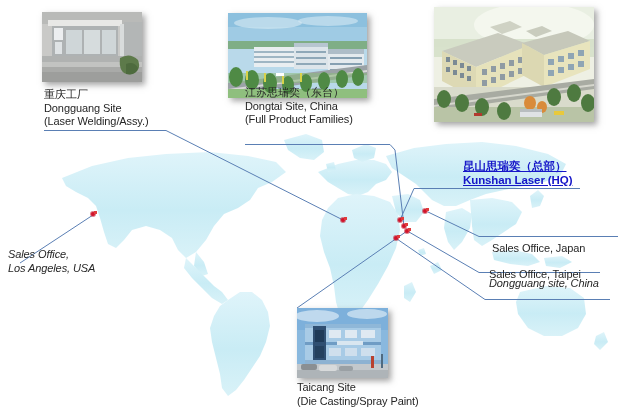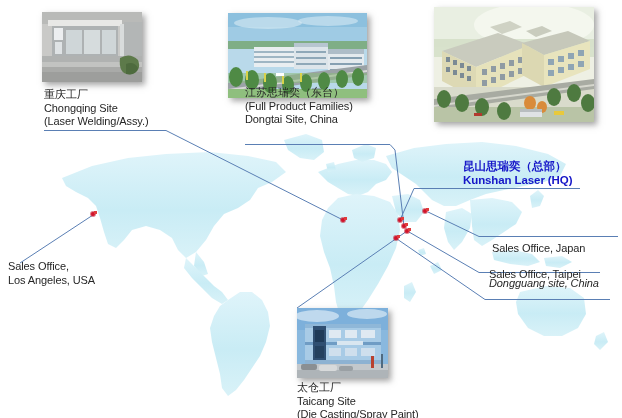--- a/index.html
+++ b/index.html
@@ -349,42 +349,41 @@
       <i></i>
       <b></b>
     </div>
   <div class="pin" style="left:393px;top:235px;">
       <i></i>
       <b></b>
     </div>
 
   <div class="label" style="left:44px;top:88px;">
     <div class="cn">重庆工厂</div>
-    <div>Chongqing Site</div>
+    <div>Dongguang Site</div>
     <div>(Laser Welding/Assy.)</div>
   </div>
 
   <div class="label" style="left:245px;top:86px;">
     <div class="cn">江苏思瑞奕（东台）</div>
+    <div>Dongtai Site, China</div>
     <div>(Full Product Families)</div>
-    <div>Dongtai Site, China</div>
-  </div>
-
-  <div class="label hq" style="left:463px;top:159px;">
+  </div>
+
+  <div class="label hq" style="left:463px;top:159px;text-decoration:underline;">
     <div class="cn">昆山思瑞奕（总部）</div>
     <div>Kunshan Laser (HQ)</div>
   </div>
 
   <div class="label" style="left:297px;top:381px;">
-    <div class="cn">太仓工厂</div>
     <div>Taicang Site</div>
     <div>(Die Casting/Spray Paint)</div>
   </div>
 
-  <div class="label" style="left:8px;top:260px;">
+  <div class="label" style="left:8px;top:248px;font-style:italic;">
     <div>Sales Office,</div>
     <div>Los Angeles, USA</div>
   </div>
 
   <div class="rlabel" style="left:492px;top:219px;margin-top:23px;">Sales Office, Japan</div>
   <div class="rlabel" style="left:489px;top:268px;">Sales Office, Taipei</div>
   <div class="rlabel" style="left:489px;top:277px;font-style:italic;">Dongguang site, China</div>
 
 </div>
 

